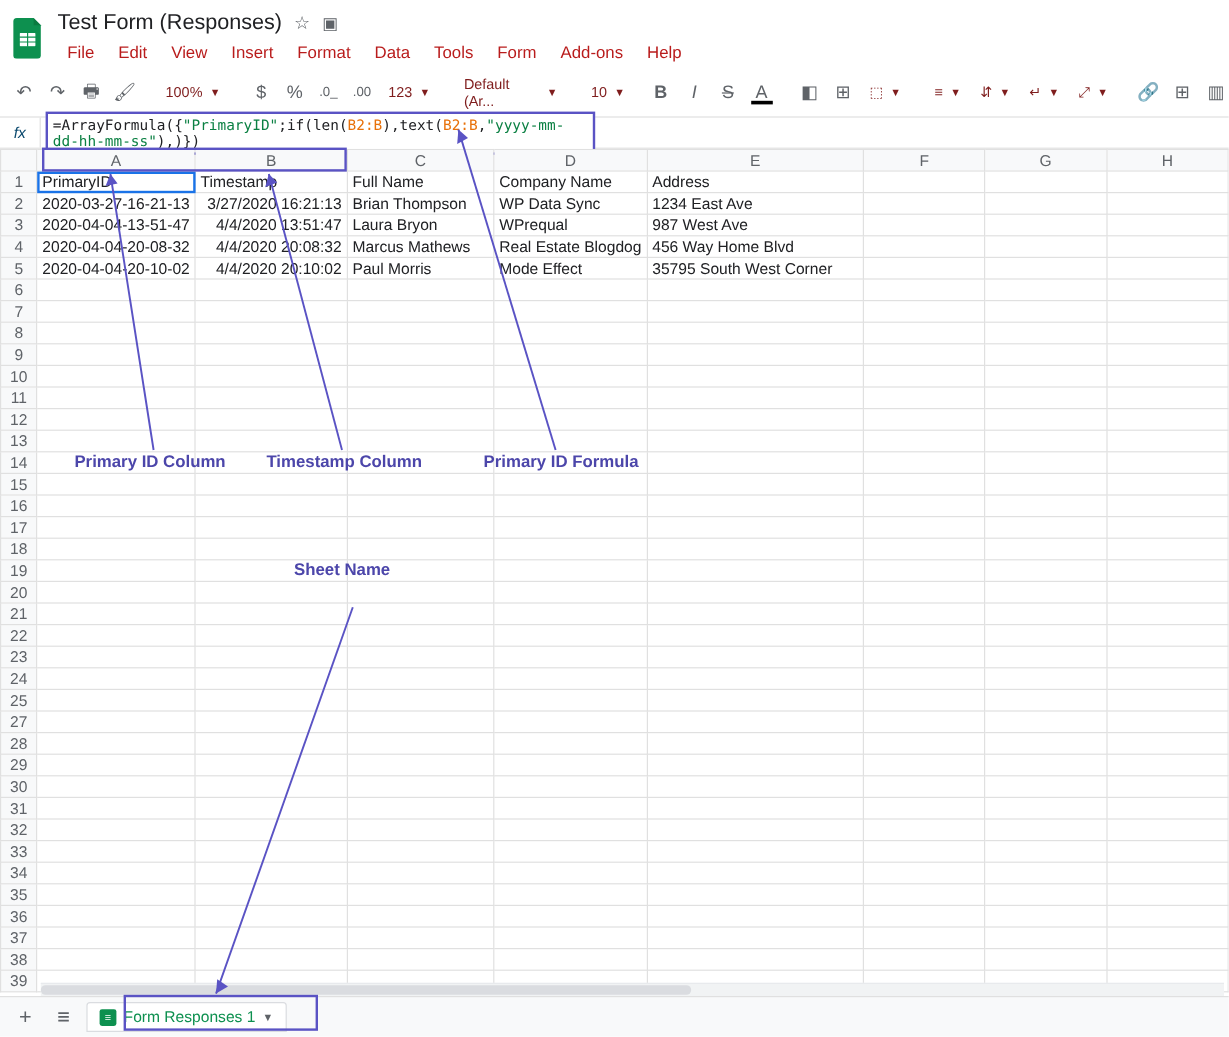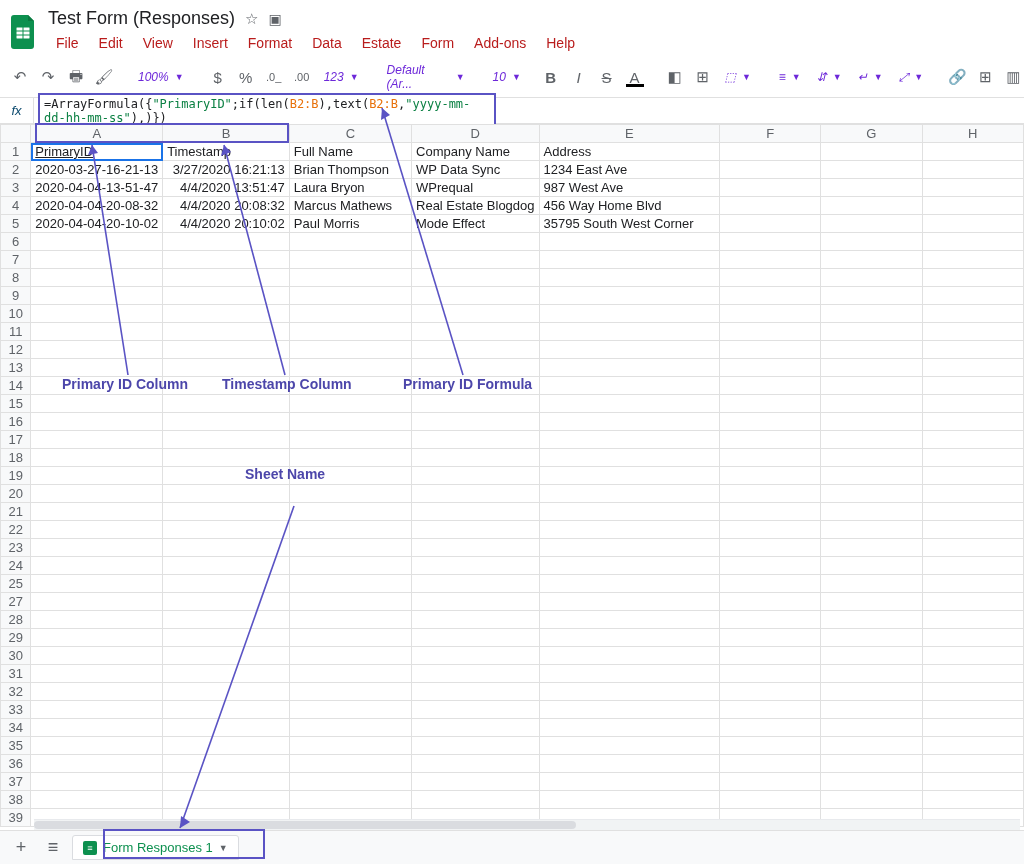--- a/index.html
+++ b/index.html
@@ -13,21 +13,21 @@
   .title-area { display:flex; flex-direction:column; gap:2px; }
   .doc-title { font-size: 18px; color: #202124; display:flex; align-items:center; gap:10px; }
   .doc-title .star { color:#5f6368; font-size:15px; }
   .menubar { display:flex; gap:4px; padding:2px 0; color:#b91c1c; font-size:14px;justify-content:center; }
   .menubar span { padding:2px 8px; cursor:pointer; border-radius:3px; }
 
   
   .toolbar { display:flex; align-items:center; gap:4px; padding:4px 8px; border-bottom:1px solid #e0e0e0; }
   .tbtn { color:#5f6368; min-width:24px; height:24px; display:flex; align-items:center; justify-content:center; cursor:pointer; border-radius:3px; font-size:15px; }
   .tsep { width:1px; height:20px; background:#e0e0e0; margin:0 4px; }
-  .tsel { display:flex; align-items:center; gap:6px; color:#6d28d9; font-size:12px; padding:2px 6px; border-radius:3px; cursor:pointer;font-style:italic; }
+  .tsel { display:flex; align-items:center; gap:6px; color:#7f1d1d; font-size:12px; padding:2px 6px; border-radius:3px; cursor:pointer; }
   .tsel .arrow { font-size:9px; }
   .strike { text-decoration: line-through; }
   .color-a { position:relative; }
   .color-a::after { content:""; position:absolute; left:3px; right:3px; bottom:2px; height:3px; background:#000; }
 
   
   .formula-bar { display:flex; align-items:center; border-bottom:1px solid #e0e0e0; height:26px; }
   .fx-label { width:34px; text-align:center; color:#0c4a6e; font-style:italic; font-size:13px; border-right:1px solid #e0e0e0; height:100%; display:flex; align-items:center; justify-content:center; }
   .fx-input-wrap { flex:1; position:relative; padding:2px 4px; }
   .fx-input { width:458px; border:2px solid #5a53c4; font-family:"Menlo","Consolas",monospace; font-size:12px; padding:2px 4px; background:#fff; }
@@ -42,21 +42,21 @@
   table.sheet th.corner { width:32px; }
   table.sheet th.rowhdr { width:32px; text-align:center; }
   table.sheet td { background:#fff; }
   .col-A { width:124px; }
   .col-B { width:128px; }
   .col-C { width:126px; }
   .col-D { width:122px; }
   .col-E { width:186px; }
   .col-F, .col-G, .col-H { width:122px; }
   .right { text-align:right; }
-  .selected-cell { outline:2px solid #1a73e8; outline-offset:-2px;text-decoration:underline; }
+  .selected-cell { outline:2px solid #1a73e8; outline-offset:-2px; }
 
   
   .overlay { position:absolute; left:0; top:0; width:1024px; height:864px; pointer-events:none; z-index:50; }
   .ann-label { position:absolute; color:#4c46aa; font-weight:bold; font-size:14px; font-family:Arial; }
   .ann-box { position:absolute; border:2px solid #5a53c4; }
   svg.arrows { position:absolute; left:0; top:0; width:1024px; height:864px; }
   svg.arrows line { stroke:#5a53c4; stroke-width:1.6; }
   svg.arrows polygon { fill:#5a53c4; }
 
   
@@ -92,21 +92,21 @@
         <span class="star">☆</span>
         <span style="color:#5f6368;font-size:14px;">▣</span>
       </div>
       <div class="menubar">
         <span>File</span>
         <span>Edit</span>
         <span>View</span>
         <span>Insert</span>
         <span>Format</span>
         <span>Data</span>
-        <span>Estate</span>
+        <span>Tools</span>
         <span>Form</span>
         <span>Add-ons</span>
         <span>Help</span>
       </div>
     </div>
   </div>
 </div>
 
 <div class="toolbar">
   <div class="tbtn">↶</div>

